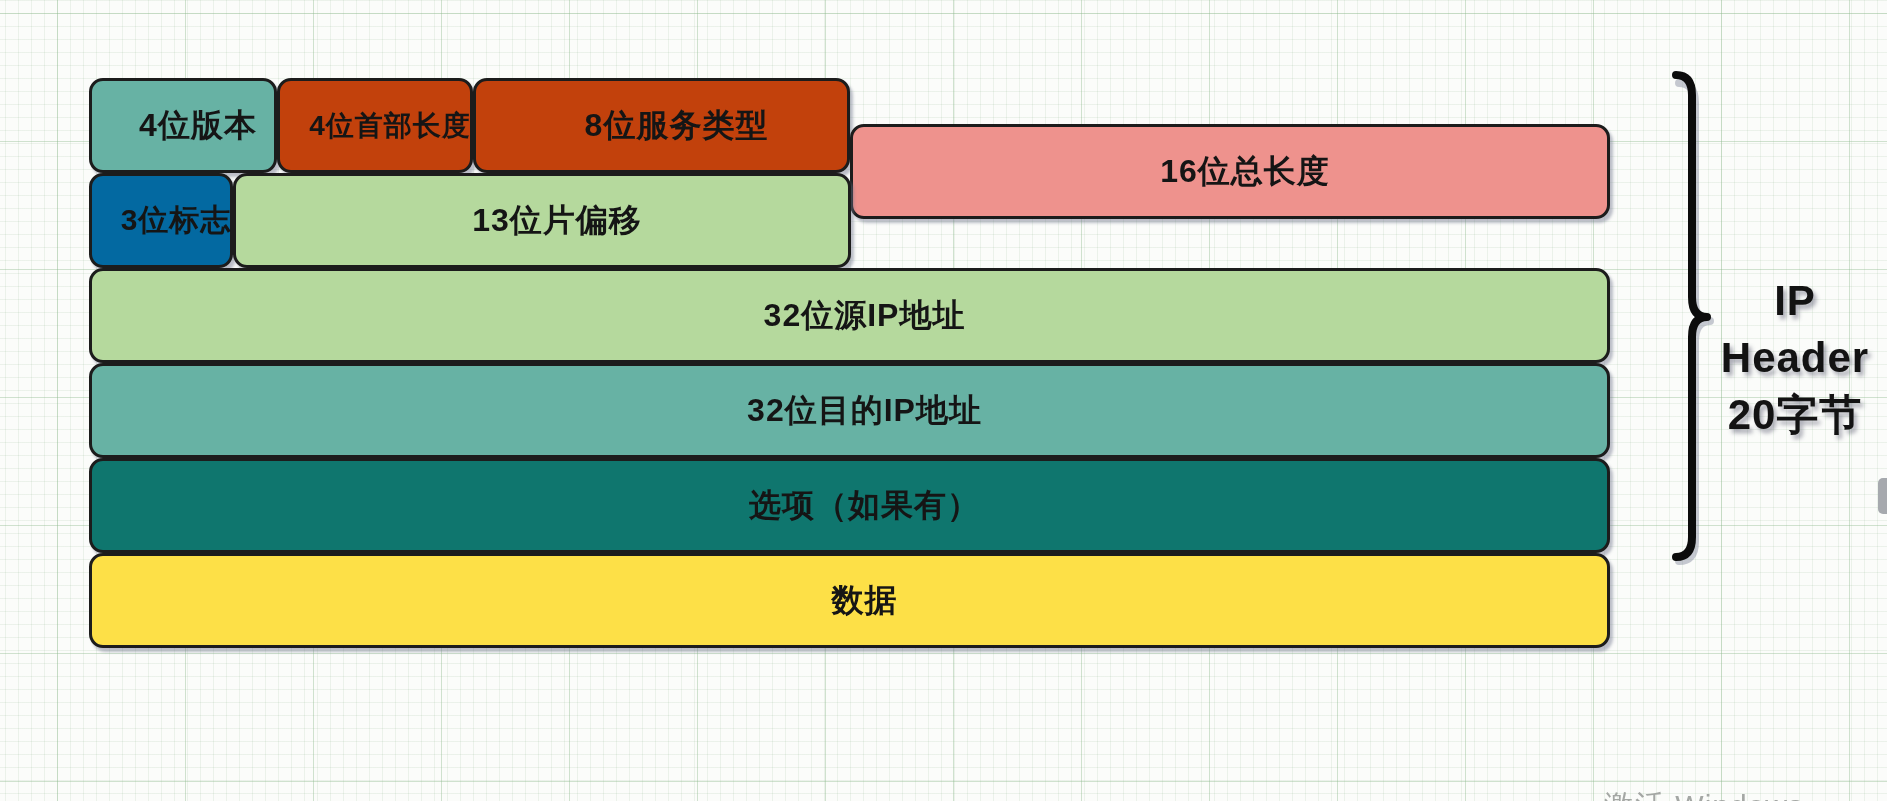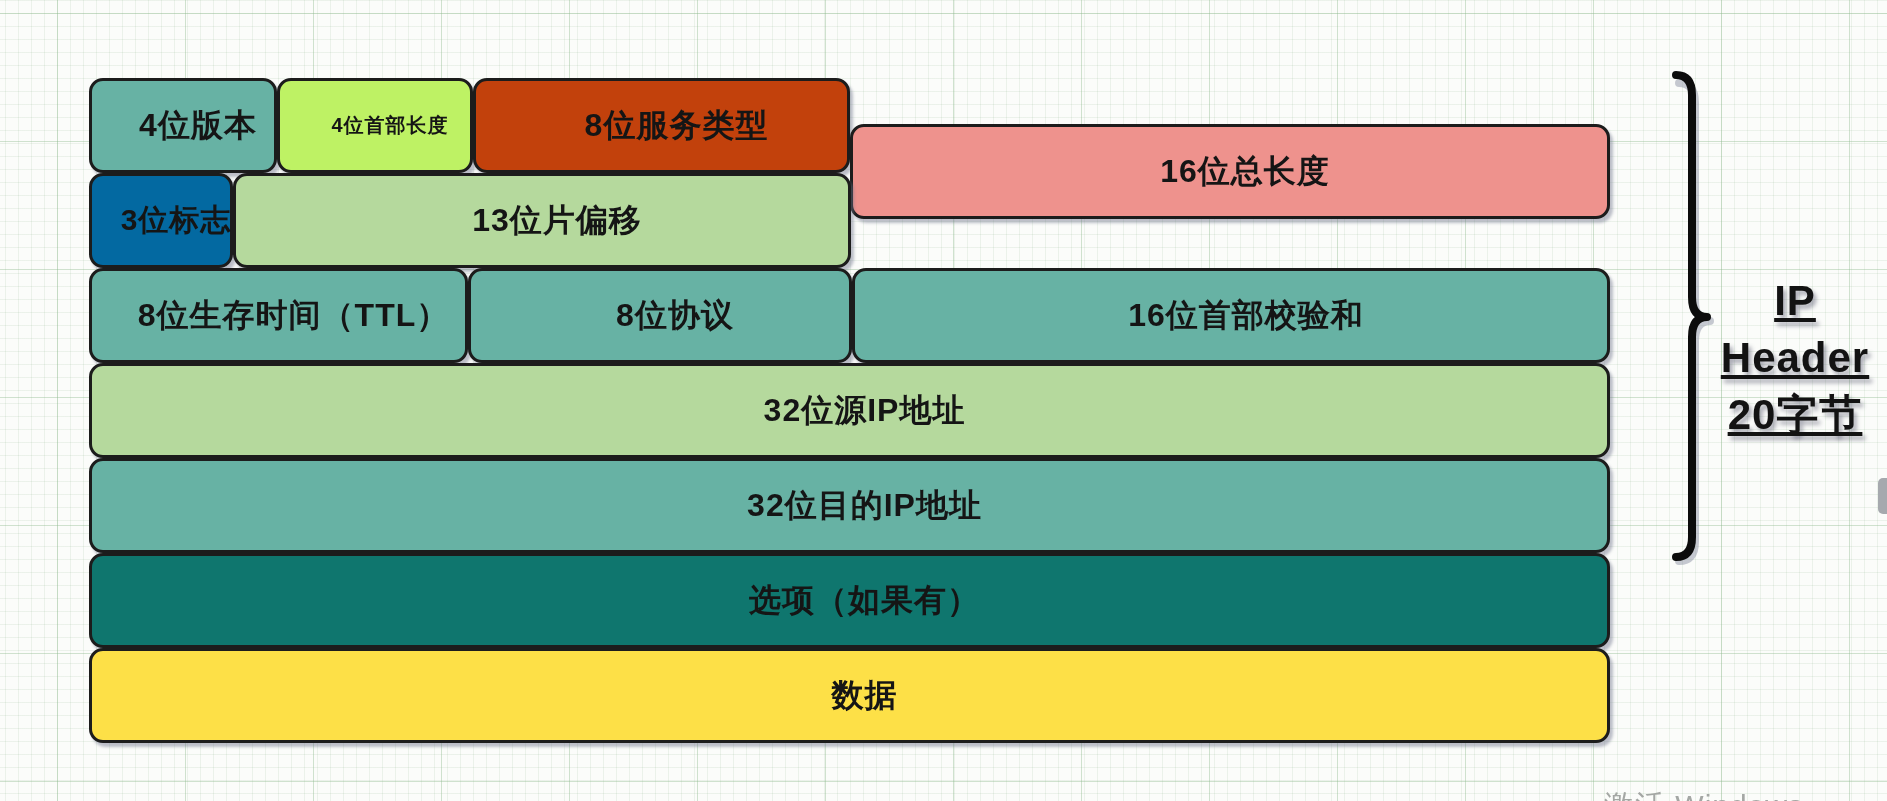--- a/index.html
+++ b/index.html
@@ -24,50 +24,44 @@
     font-size:32px;font-weight:600;color:#151515;letter-spacing:1px;
     box-shadow:3px 4px 3px rgba(108,112,138,.45);
     white-space:nowrap;
     padding-left:30px;
   }
   .annotation{
     position:absolute;left:1703px;top:272px;width:184px;
     text-align:center;font-size:42px;font-weight:600;color:#131313;
     line-height:57px;letter-spacing:1px;
     text-shadow:3px 4px 4px rgba(70,70,95,.45);
-    text-decoration:underline;
   }
   .brace-svg{position:absolute;left:1656px;top:58px;}
   .scroll-thumb{
     position:absolute;right:0;top:478px;width:9px;height:36px;
     background:#a6a9ae;border-radius:5px 0 0 5px;
   }
   .watermark{
     position:absolute;left:1604px;top:786px;
     font-size:30px;color:#a4a7a4;letter-spacing:1px;white-space:nowrap;
   }
 </style>
 </head>
 <body>
 
 <div class="table">
   <div class="row">
     <div class="cell" style="width: 188px; background: rgb(103, 178, 164);">4位版本</div>
-    <div class="cell" style="width: 196px; font-size: 20px; background: #bef264;">4位首部长度</div>
+    <div class="cell" style="width: 196px; font-size: 28px; background: #c2410c;">4位首部长度</div>
     <div class="cell" style="width: 377px; background: #c2410c;">8位服务类型</div>
     <div class="cell" style="width: 760px; background: rgb(238, 146, 141); margin-top: 46px;">16位总长度</div>
   </div>
   <div class="row">
     <div class="cell" style="width: 144px; font-size: 30px; background: #0369a1;">3位标志</div>
     <div class="cell" style="width: 618px; background: rgb(181, 217, 157);">13位片偏移</div>
-  </div>
-  <div class="row">
-    <div class="cell" style="width: 379px; background: rgb(103, 178, 164);">8位生存时间（TTL）</div>
-    <div class="cell" style="width: 384px; background: rgb(103, 178, 164);">8位协议</div>
-    <div class="cell" style="width: 758px; background: rgb(103, 178, 164);">16位首部校验和</div>
   </div>
   <div class="row">
     <div class="cell" style="width: 1521px; background: rgb(181, 217, 157);">32位源IP地址</div>
   </div>
   <div class="row">
     <div class="cell" style="width: 1521px; background: rgb(103, 178, 164);">32位目的IP地址</div>
   </div>
   <div class="row">
     <div class="cell" style="width: 1521px; background: #0f766e;">选项（如果有）</div>
   </div>

